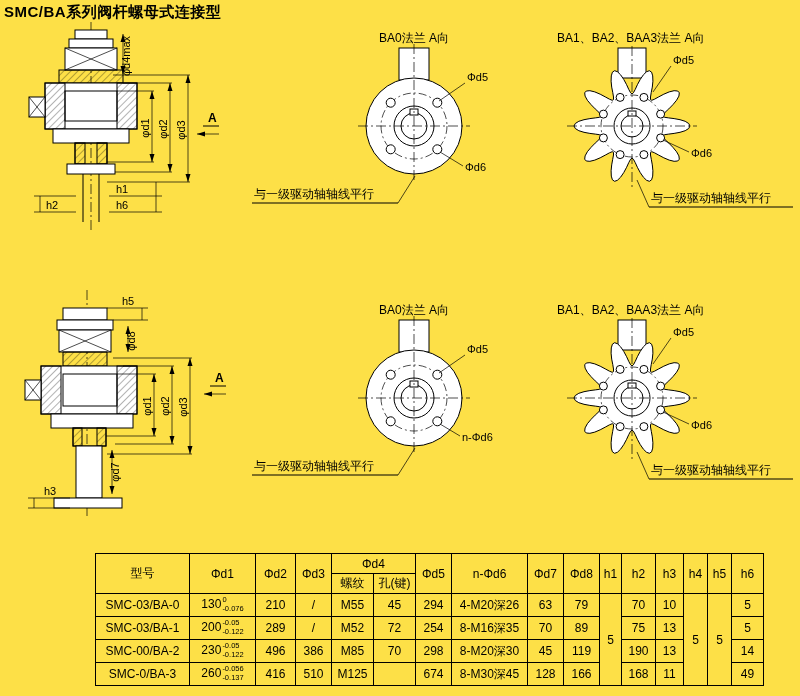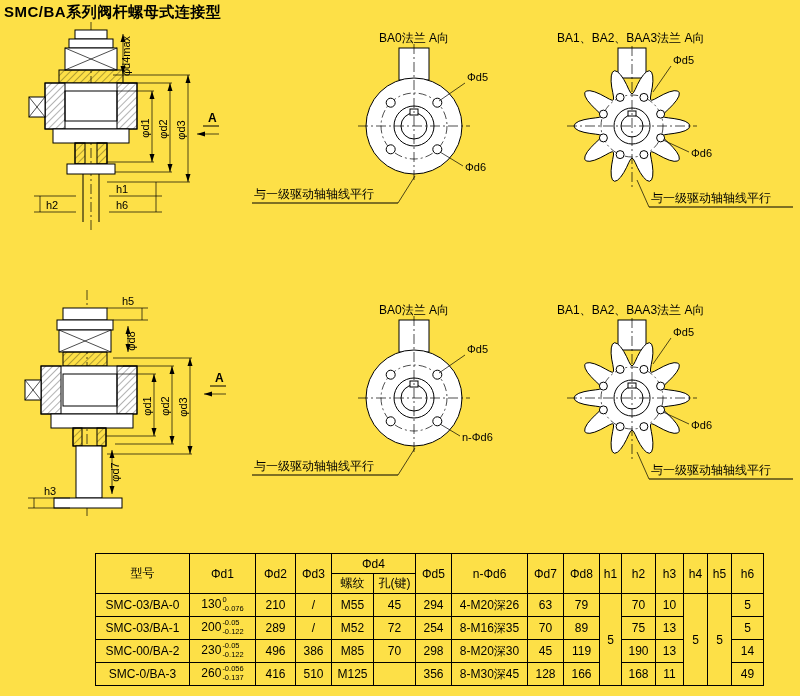--- a/index.html
+++ b/index.html
@@ -389,21 +389,21 @@
         <tr>
           <td>SMC-0/BA-3</td>
           <td><span>260</span><span class="tol">
                 <span>-0.056</span>
                 <span>-0.137</span>
               </span></td>
           <td>416</td>
           <td>510</td>
           <td>M125</td>
           <td></td>
-          <td>356</td>
+          <td>674</td>
           <td>8-M30深45</td>
           <td>128</td>
           <td>166</td>
           <td>168</td>
           <td>11</td>
           <td>49</td>
         </tr>
       </tbody>
     </table>
   </div>

